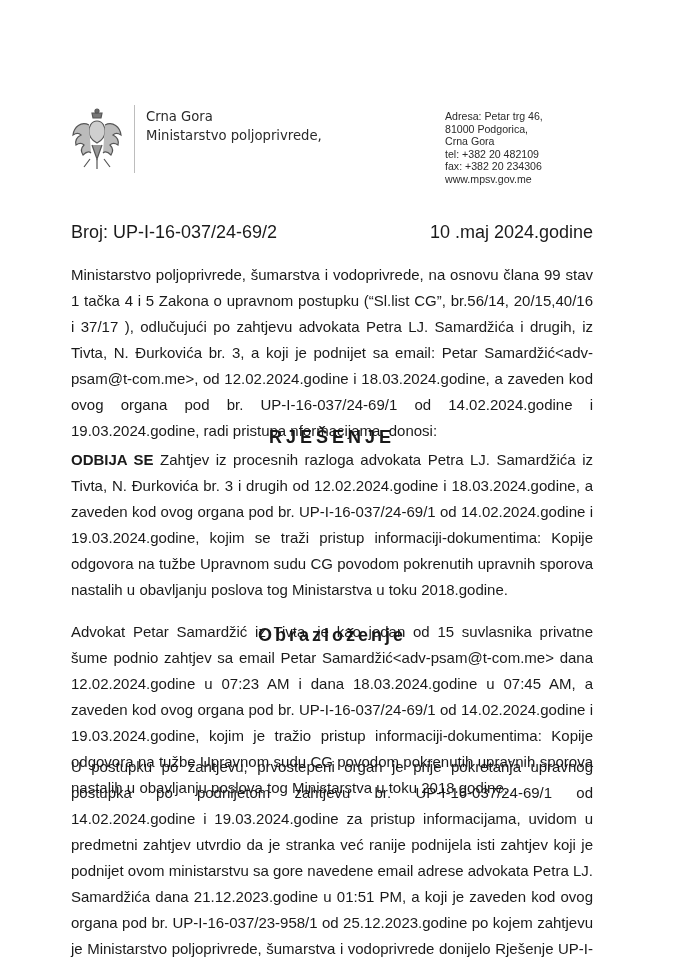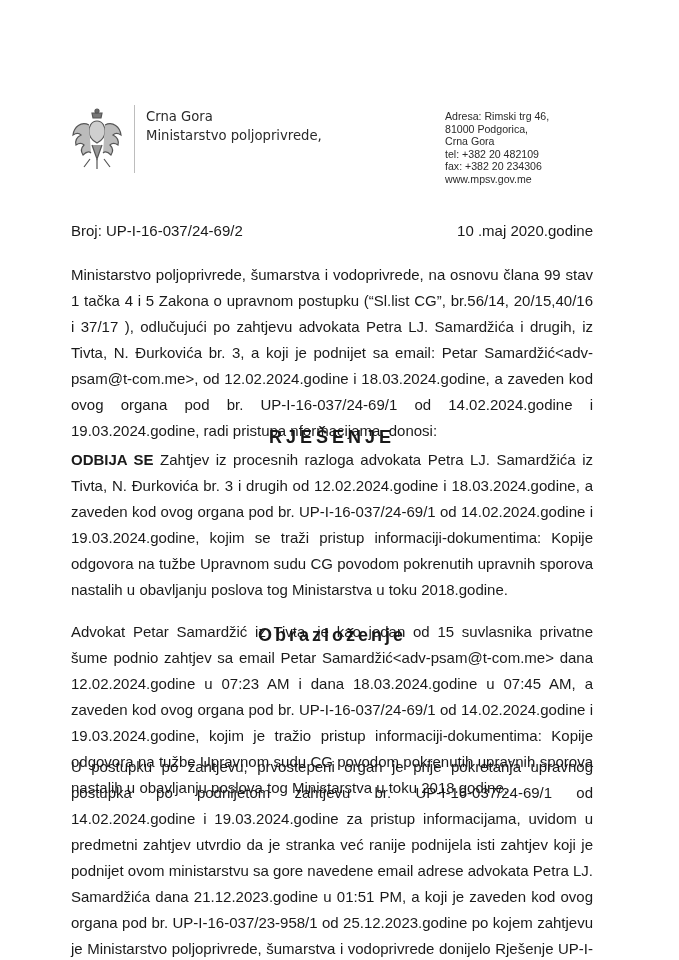--- a/index.html
+++ b/index.html
@@ -7,21 +7,21 @@
          font-family: "Liberation Sans", sans-serif; color: #1a1a1a; }
   .page { position: absolute; left: 0; top: 0; width: 679px; height: 960px; }
 
   .header { position: absolute; top: 103px; left: 70px; width: 560px; height: 80px; }
   .crest { position: absolute; left: 0; top: 4px; width: 54px; height: 66px; }
   .vline { position: absolute; left: 64px; top: 2px; width: 1px; height: 68px; background: #bdbdbd; }
   .org { position: absolute; left: 76px; top: 4px; font-family: "DejaVu Sans", sans-serif;
          font-size: 13.2px; line-height: 19px; color: #2a2a2a; }
   .contact { position: absolute; left: 375px; top: 7px; font-size: 10.6px; line-height: 12.6px; color: #2a2a2a; }
 
-  .refline { position: absolute; top: 222px; left: 71px; width: 522px; font-size: 15px; }
+  .refline { position: absolute; top: 222px; left: 71px; width: 522px; font-size: 18px; }
   .refline .date { position: absolute; right: 0; top: 0; }
 
   .para { position: absolute; left: 71px; width: 522px; font-size: 15px; line-height: 26px;
           text-align: justify; }
   .heading { position: absolute; left: 71px; width: 522px; text-align: center; font-weight: bold;
              font-size: 18px; letter-spacing: 4px; }
   b { font-weight: bold; }
 </style>
 </head>
 <body>
@@ -39,32 +39,32 @@
         <path d="M22 38 l5 14 l5 -14" fill="#999"></path>
         <path d="M20 52 l-6 8 M34 52 l6 8 M27 52 v10"></path>
       </g>
     </svg>
     <div class="vline"></div>
     <div class="org">
       <div>Crna Gora</div>
       <div>Ministarstvo poljoprivrede,</div>
     </div>
     <div class="contact">
-      <div>Adresa: Rimski trg 46,</div>
+      <div>Adresa: Petar trg 46,</div>
       <div>81000 Podgorica,</div>
       <div>Crna Gora</div>
       <div>tel: +382 20 482109</div>
       <div>fax: +382 20 234306</div>
       <div>www.mpsv.gov.me</div>
     </div>
   </div>
 
   <div class="refline">
     <span>Broj: UP-I-16-037/24-69/2</span>
-    <span class="date">10 .maj 2020.godine</span>
+    <span class="date">10 .maj 2024.godine</span>
   </div>
 
   <div class="para" style="top:262px;">Ministarstvo poljoprivrede, šumarstva i vodoprivrede, na osnovu člana 99 stav 1 tačka 4 i 5 Zakona o upravnom postupku (“Sl.list CG”, br.56/14, 20/15,40/16 i 37/17 ), odlučujući po zahtjevu advokata Petra LJ. Samardžića i drugih, iz Tivta, N. Đurkovića br. 3, a koji je podnijet sa email: Petar Samardžić&lt;adv-psam@t-com.me&gt;, od 12.02.2024.godine i 18.03.2024.godine, a zaveden kod ovog organa pod br. UP-I-16-037/24-69/1 od 14.02.2024.godine i 19.03.2024.godine, radi pristupa nformacijama, donosi:</div>
 
   <div class="heading" style="top:427px;">RJEŠENJE</div>
 
   <div class="para" style="top:447px;"><b>ODBIJA SE</b><span> Zahtjev iz procesnih razloga advokata Petra LJ. Samardžića iz Tivta, N. Đurkovića br. 3 i drugih od 12.02.2024.godine i 18.03.2024.godine, a zaveden kod ovog organa pod br. UP-I-16-037/24-69/1 od 14.02.2024.godine i 19.03.2024.godine, kojim se traži pristup informaciji-dokumentima: Kopije odgovora na tužbe Upravnom sudu CG povodom pokrenutih upravnih sporova nastalih u obavljanju poslova tog Ministarstva u toku 2018.godine.</span></div>
 
   <div class="heading" style="top:598px; letter-spacing:3px;margin-top:27px;">Obrazloženje</div>
 

